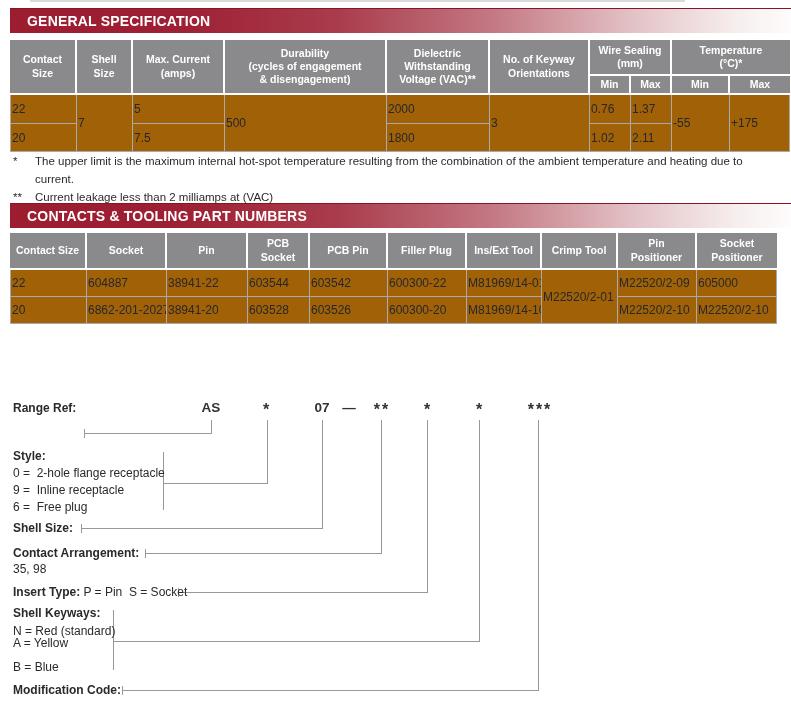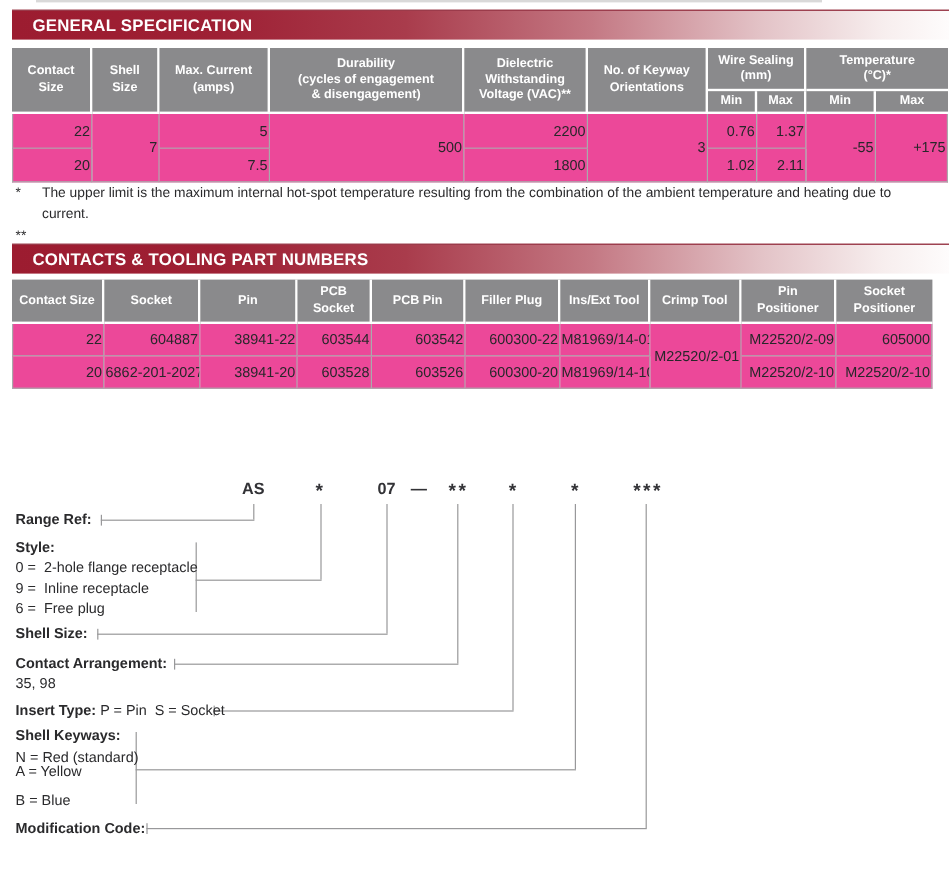--- a/index.html
+++ b/index.html
@@ -49,24 +49,24 @@
     line-height: 1.25;
     text-align: center;
     vertical-align: middle;
     white-space: pre-line;
     border-right: 2px solid #ffffff;
     border-bottom: 2px solid #ffffff;
     padding: 2px 1px;
   }
   th.last { border-right: none; }
   td {
-    background: #ec4899;
+    background: #a16207;
     color: #27272a;
     font-size: 12px;
-    text-align: right;
+    text-align: left;
     vertical-align: middle;
     border-right: 1px solid #aaaaac;
     border-bottom: 1px solid #aaaaac;
     padding: 0 1px;
     overflow: hidden;
     white-space: nowrap;
   }
   td.first { border-left: 1px solid #aaaaac; }
   
   .footnotes { position: absolute; left: 13px; top: 152px; width: 770px; }
@@ -154,21 +154,21 @@
       <th>Min</th>
       <th>Max</th>
       <th>Min</th>
       <th class="last">Max</th>
     </tr>
     <tr style="height:29px;">
       <td class="first">22</td>
       <td rowspan="2">7</td>
       <td>5</td>
       <td rowspan="2">500</td>
-      <td>2200</td>
+      <td>2000</td>
       <td rowspan="2">3</td>
       <td>0.76</td>
       <td>1.37</td>
       <td rowspan="2">-55</td>
       <td rowspan="2">+175</td>
     </tr>
     <tr style="height:28px;">
       <td class="first">20</td>
       <td>7.5</td>
       <td>1800</td>
@@ -178,20 +178,21 @@
   </tbody>
     </table>
 
   <div class="footnotes">
     <div class="fn-row">
       <span class="fn-marker">*</span>
       <span>The upper limit is the maximum internal hot-spot temperature resulting from the combination of the ambient temperature and heating due to current.</span>
     </div>
     <div class="fn-row">
       <span class="fn-marker">**</span>
+      <span>Current leakage less than 2 milliamps at (VAC)</span>
     </div>
   </div>
 
   <div class="banner" style="top:203px;">
     <span>CONTACTS &amp; TOOLING PART NUMBERS</span>
   </div>
 
   <table style="left:10px; top:233px; width:767px;">
     <colgroup>
       <col style="width:77px">
@@ -273,21 +274,21 @@
   <div class="hline" style="left:122px; top:690px; width:417px;"></div>
 
   <div class="tick" style="left:84px;  top:429px;"></div>
   <div class="tick" style="left:81px;  top:524px;"></div>
   <div class="tick" style="left:145px; top:549px;"></div>
   <div class="tick" style="left:178px; top:588px;"></div>
   <div class="tick" style="left:122px; top:686px;"></div>
   <div class="vline" style="left:163px; top:452px; height:58px;"></div>
   <div class="vline" style="left:113px; top:610px; height:60px;"></div>
 
-  <div class="ord-label bold" style="top:426px;">Range Ref:</div>
+  <div class="ord-label bold" style="top:401px;">Range Ref:</div>
   <div class="ord-label bold" style="top:449px;">Style:</div>
   <div class="ord-label" style="top:466px;">0 =  2-hole flange receptacle</div>
   <div class="ord-label" style="top:483px;">9 =  Inline receptacle</div>
   <div class="ord-label" style="top:500px;">6 =  Free plug</div>
   <div class="ord-label bold" style="top:521px;">Shell Size:</div>
   <div class="ord-label bold" style="top:546px;">Contact Arrangement:</div>
   <div class="ord-label" style="top:562px;">35, 98</div>
   <div class="ord-label" style="top:585px;"><span class="bold" style="font-weight:bold;">Insert Type:</span><span> </span><span>P = Pin  S = Socket</span></div>
   <div class="ord-label bold" style="top:606px;text-align:center;">Shell Keyways:</div>
   <div class="ord-label" style="top:624px;">N = Red (standard)</div>

